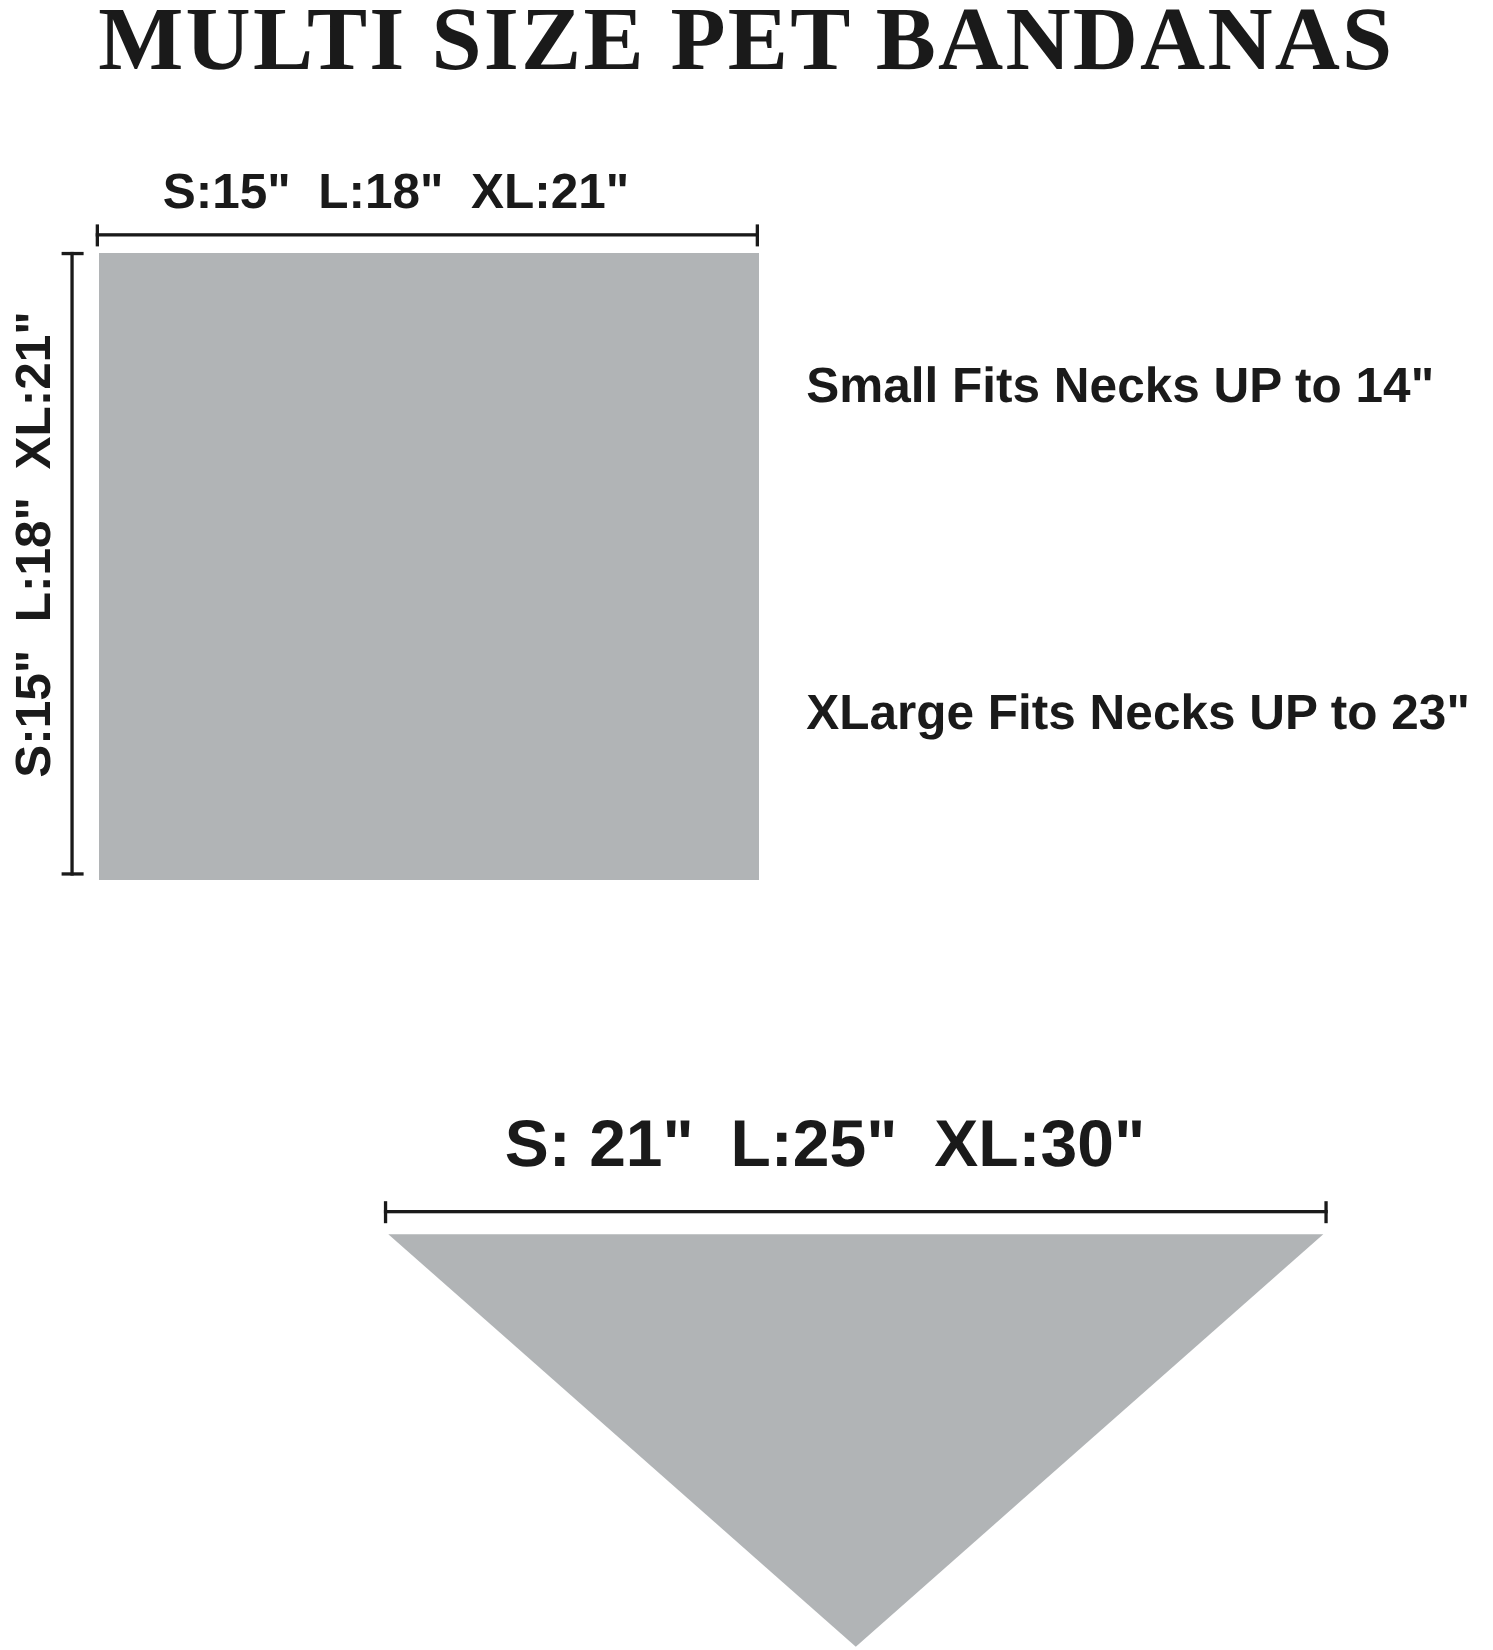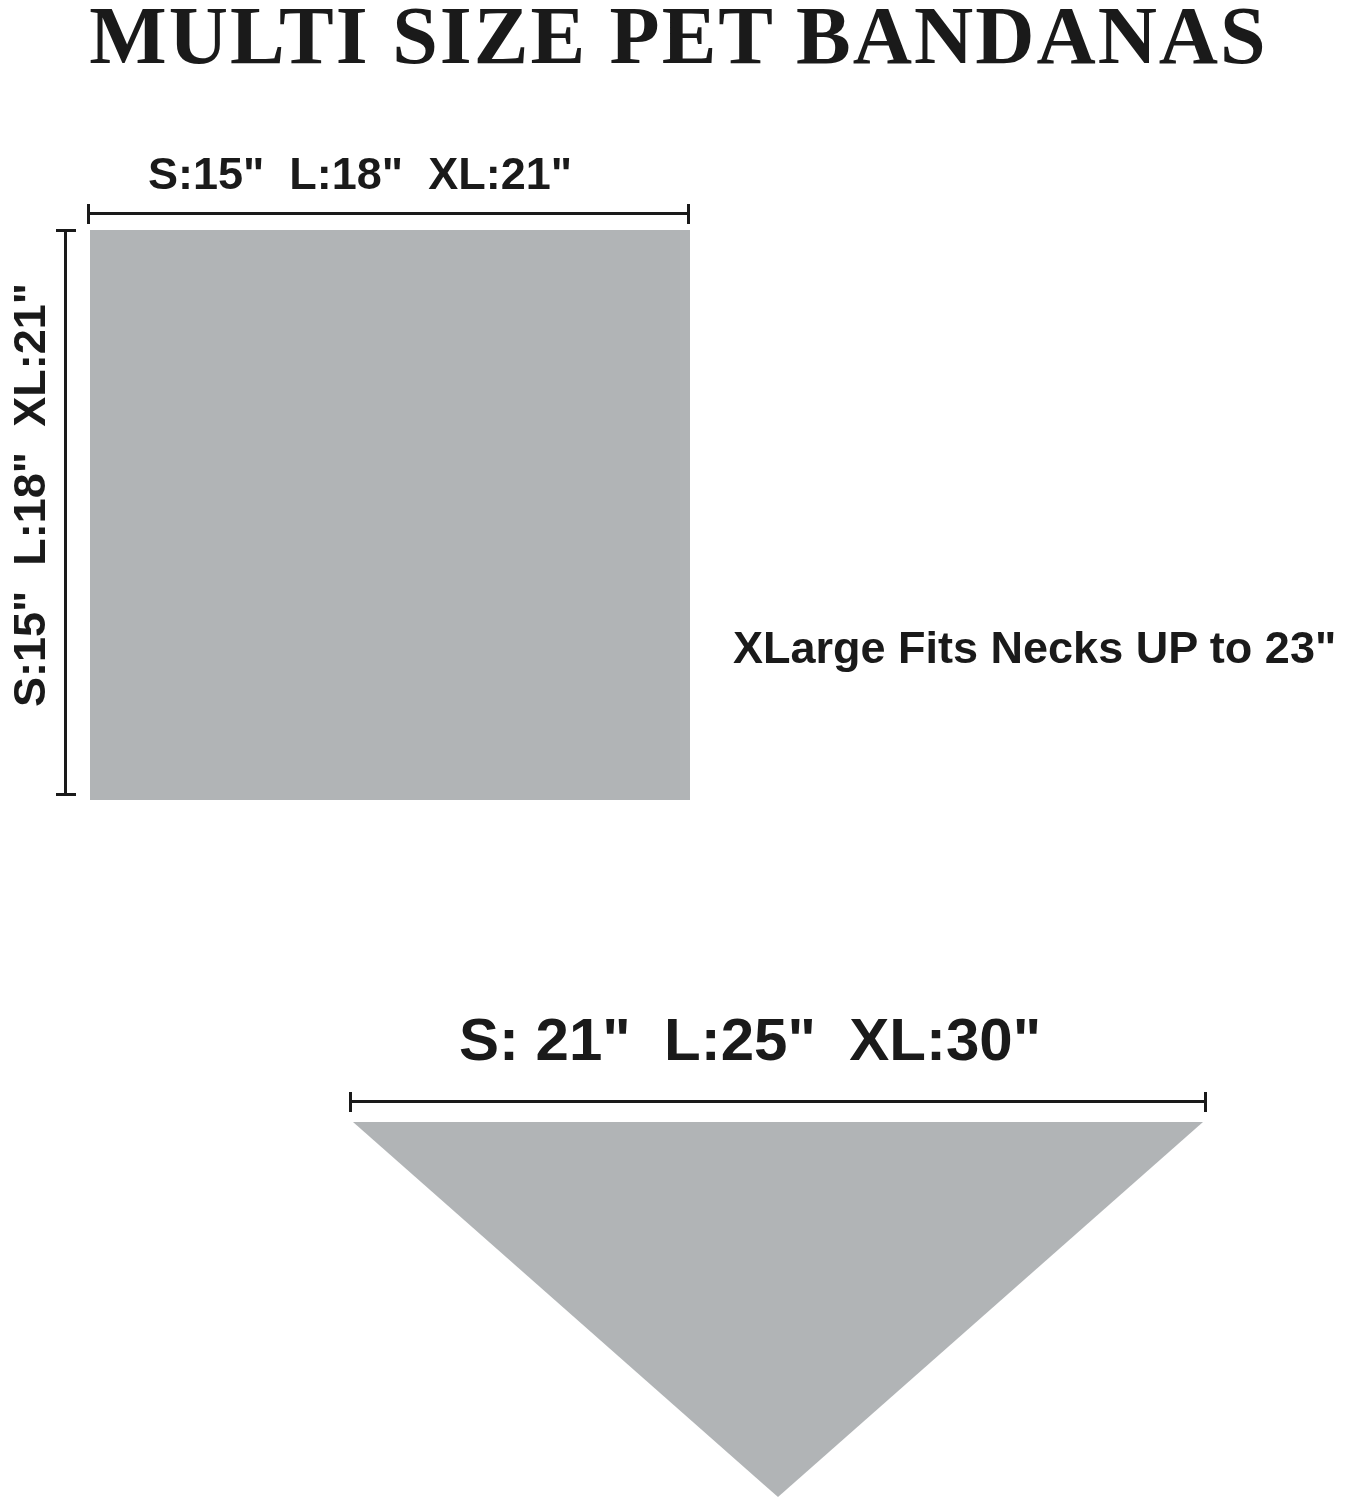--- a/index.html
+++ b/index.html
@@ -134,20 +134,21 @@
 
   <div class="vline sq-vline">
     <span class="vtick vtick-top"></span>
     <span class="vtick vtick-bottom"></span>
   </div>
 
   <div class="left-label label">S:15"  L:18"  XL:21"</div>
 
   <div class="bandana-square"></div>
 
+  <div class="fit-note fit-note-0 label">Small Fits Necks UP to 14"</div>
 
 
   <div class="fit-note fit-note-2 label">XLarge Fits Necks UP to 23"</div>
 
   <div class="tri-label label">S: 21"  L:25"  XL:30"</div>
 
   <div class="hline tri-hline">
     <span class="tick tick-left"></span>
     <span class="tick tick-right"></span>
   </div>

